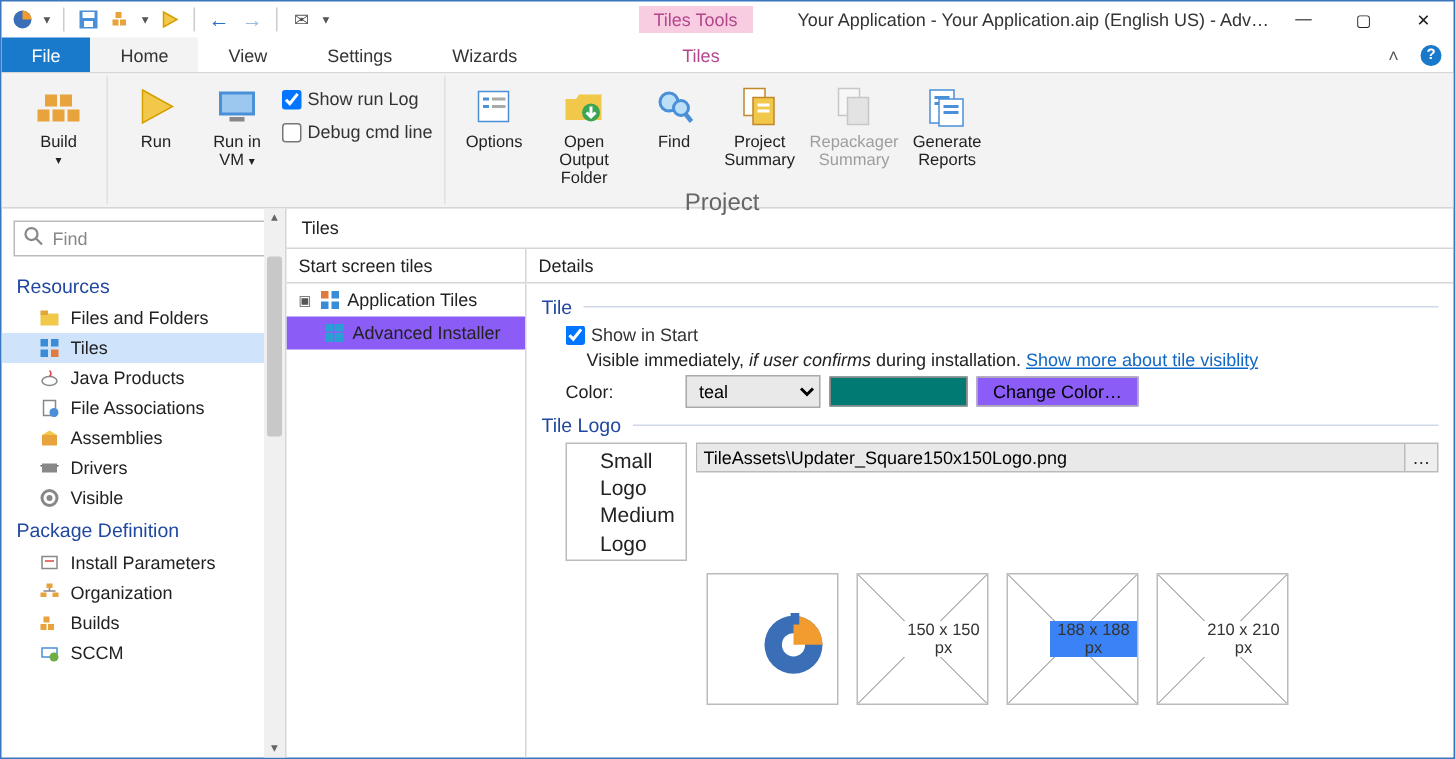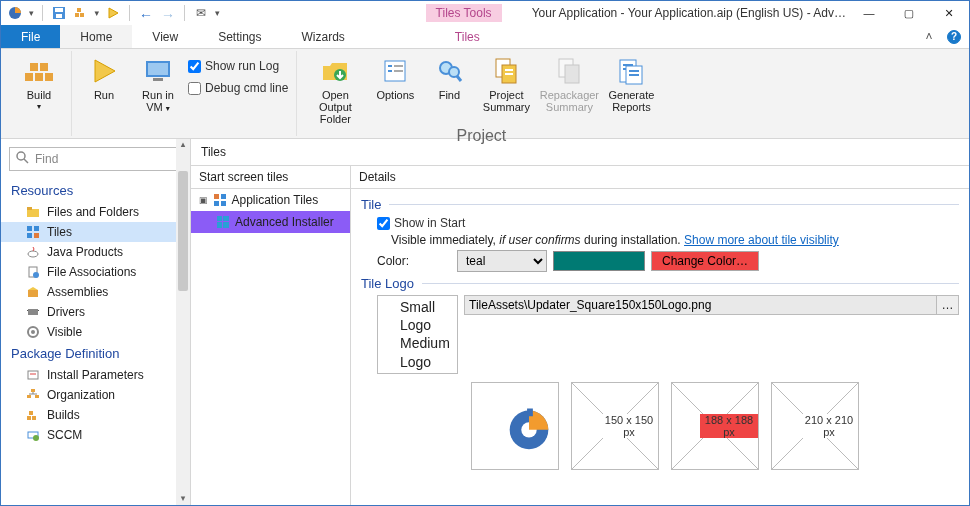--- a/index.html
+++ b/index.html
@@ -50,21 +50,21 @@
 .details { flex: 1; padding: 0; overflow: hidden; display:flex; flex-direction:column;}
 .details .thead { padding: 4px 8px; border-bottom: 1px solid #d6d6d6; font-size: 12px; }
 .details .body { padding: 4px 10px; overflow:auto; flex:1;}
 .grouptitle { color: #2048a0; font-size: 13px; display: flex; align-items: center; gap: 8px; margin: 4px 0; }
 .grouptitle .line { flex: 1; height: 1px; background: #d0d8e8; }
 .row { display: flex; align-items: center; gap: 6px; margin: 3px 0 3px 16px; font-size: 12px; }
 .row .label { width: 74px; }
 select, input[type=text], button.btn { font-size: 12px; border: 1px solid #aaa; background: #e9e9e9; padding: 2px 4px; }
 select { width: 90px; }
 .swatch { width: 92px; height: 20px; background: #007a73; border: 1px solid #888; }
-button.btn { background: #ef4444; padding: 2px 10px; }
+button.btn { background: #8b5cf6; padding: 2px 10px; }
 .logosizes { border:1px solid #bbb; padding:2px 22px; font-size:14px; line-height:1.3; width:81px;}
 .pathbox { flex:1; display:flex; border:1px solid #bbb;}
 .pathbox input { flex:1; border:none; padding:2px 4px; font-size:12px;}
 .pathbox .browse { width:22px; display:flex; align-items:center; justify-content:center; border-left:1px solid #bbb; background:#eee;}
 .previews { display:flex; gap:12px; margin-top:8px; margin-left:110px;}
 .pvbox { width:88px; height:88px; border:1px solid #bbb; display:flex; align-items:center; justify-content:center; font-size:11px; color:#333; text-align:center; position:relative;padding-left:28px;}
 .pvbox.cross::before, .pvbox.cross::after { content:""; position:absolute; inset:0; }
 .pvbox.cross::before { background:linear-gradient(to top right, transparent calc(50% - .5px), #bbb calc(50% - .5px), #bbb calc(50% + .5px), transparent calc(50% + .5px));}
 .pvbox.cross::after { background:linear-gradient(to top left, transparent calc(50% - .5px), #bbb calc(50% - .5px), #bbb calc(50% + .5px), transparent calc(50% + .5px));}
 a.link { color:#1067c5; text-decoration:underline; }
@@ -177,41 +177,41 @@
           </label>
         <label class="checkrow">
             <input type="checkbox" style="">
             <span>Debug cmd line</span>
           </label>
       </div>
     </div>
   </div>
   <div class="rgroup">
     <div class="buttons">
-      <div class="bigbtn" style="width:60px">
-        <span class="ic">
-            <svg width="30" height="30">
-              <path d="M3 10 L10 10 L12 7 L27 7 L27 24 L3 24 Z" fill="#f2c84b"></path>
-              <circle cx="20" cy="19" r="6" fill="#3aa655"></circle>
-              <path d="M20 15 L20 21 M17 19 L20 22 L23 19" stroke="#fff" stroke-width="2" fill="none"></path>
-            </svg>
-          </span>
-        <span>Open Output Folder</span>
-      </div>
       <div class="bigbtn">
         <span class="ic">
             <svg width="28" height="28">
               <rect x="4" y="4" width="20" height="20" fill="#fff" stroke="#4a90d9"></rect>
               <rect x="7" y="8" width="4" height="2" fill="#4a90d9"></rect>
               <rect x="7" y="13" width="4" height="2" fill="#4a90d9"></rect>
               <rect x="13" y="8" width="9" height="2" fill="#aaa"></rect>
               <rect x="13" y="13" width="9" height="2" fill="#aaa"></rect>
             </svg>
           </span>
         <span>Options</span>
+      </div>
+      <div class="bigbtn" style="width:60px">
+        <span class="ic">
+            <svg width="30" height="30">
+              <path d="M3 10 L10 10 L12 7 L27 7 L27 24 L3 24 Z" fill="#f2c84b"></path>
+              <circle cx="20" cy="19" r="6" fill="#3aa655"></circle>
+              <path d="M20 15 L20 21 M17 19 L20 22 L23 19" stroke="#fff" stroke-width="2" fill="none"></path>
+            </svg>
+          </span>
+        <span>Open Output Folder</span>
       </div>
       <div class="bigbtn">
         <span class="ic">
             <svg width="28" height="28">
               <circle cx="11" cy="11" r="6" fill="#badff6" stroke="#4a90d9" stroke-width="2"></circle>
               <circle cx="19" cy="15" r="5" fill="#badff6" stroke="#4a90d9" stroke-width="2"></circle>
               <line x1="22" y1="19" x2="26" y2="24" stroke="#4a90d9" stroke-width="3"></line>
             </svg>
           </span>
         <span>Find</span>
@@ -461,21 +461,21 @@
                   <circle cx="30" cy="34" r="20" fill="#3a6fb7"></circle>
                   <circle cx="30" cy="34" r="8" fill="#fff"></circle>
                   <path d="M30 14 A20 20 0 0 1 50 34 L30 34 Z" fill="#f29b2e"></path>
                   <path d="M28 12 h6 v8 h-6 z M24 16 h4 v6 h-4 z" fill="#3a6fb7"></path>
                 </svg>
             </div>
             <div class="pvbox cross">
                 <span style="position:relative;z-index:1;background:#fff;padding:0 2px">150 x 150 px</span>
               </div>
             <div class="pvbox cross">
-                <span style="position:relative;z-index:1;background:#ef4444;padding:0 2px">188 x 188 px</span>
+                <span style="position:relative;z-index:1;background:#3b82f6;padding:0 2px">188 x 188 px</span>
               </div>
             <div class="pvbox cross">
                 <span style="position:relative;z-index:1;background:#fff;padding:0 2px">210 x 210 px</span>
               </div>
           </div>
         </div>
       </div>
     </div>
   </div>
 </div>

